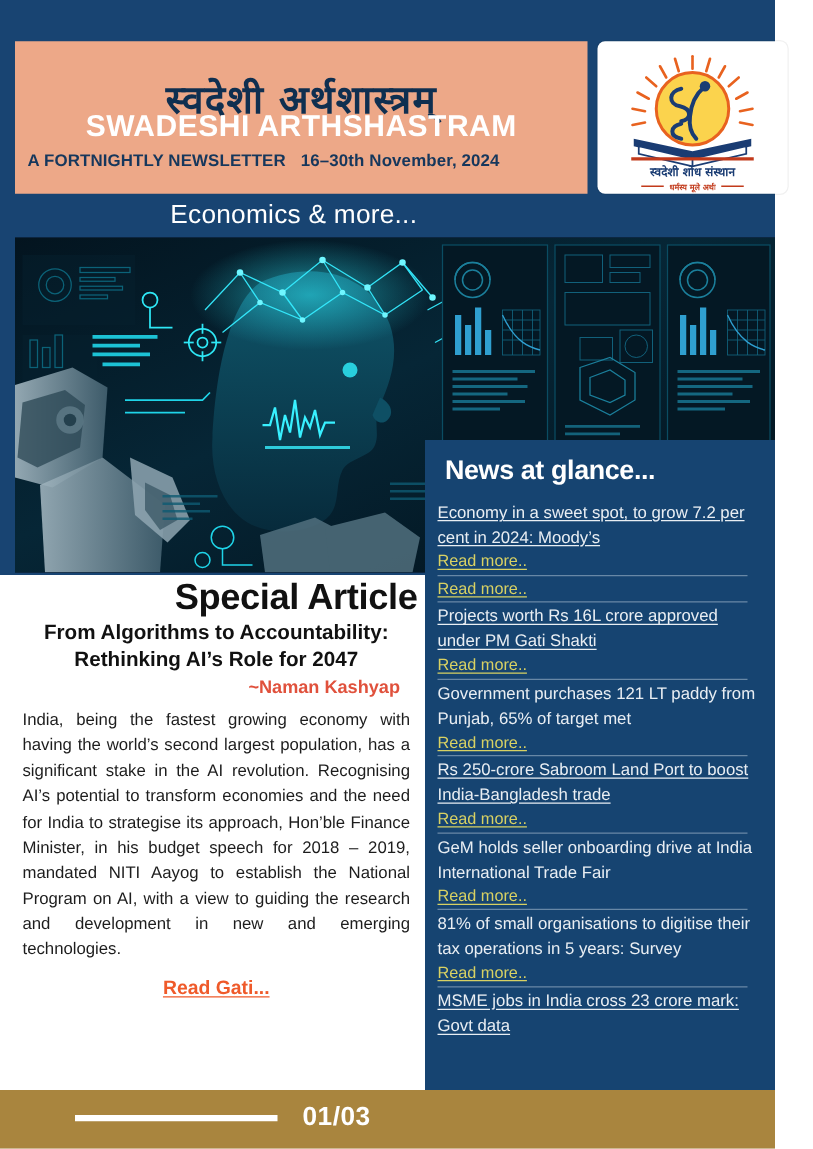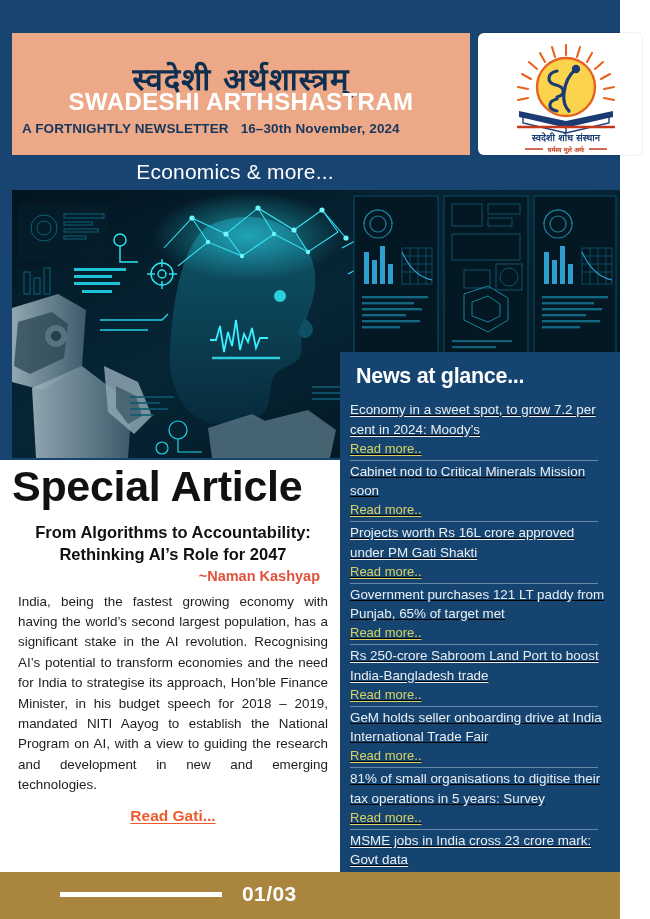--- a/index.html
+++ b/index.html
@@ -41,21 +41,20 @@
     white-space:nowrap;
   }
   .mh-sub .sub-date{margin-left:12px;}
 
   
   .logo-card{
     position:absolute;left:478px;top:33px;width:152px;height:122px;
     background:#ffffff;border-radius:6px;
     box-shadow:0 0 0 1px rgba(0,0,0,.06);
     overflow:hidden;
-    padding-left:12px;
   }
   .logo-card svg{display:block;margin:4px auto 0;}
 
   
   .tagline{
     position:absolute;left:0;top:160px;width:470px;
     text-align:center;color:#ffffff;
     font-size:21px;font-weight:400;letter-spacing:.2px;
   }
 
@@ -65,23 +64,23 @@
     overflow:hidden;background:#020b14;
   }
   .hero svg{display:block;width:608px;height:268px;}
 
   
   .article{
     position:absolute;left:12px;top:462px;width:322px;
     background:#ffffff;
   }
   .art-kicker{
-    text-align:left;color:#111111;
-    font-size:43px;font-weight:700;letter-spacing:-.3px;
-    margin:0 0 12px 0;line-height:1.12;
+    text-align:right;color:#111111;
+    font-size:29px;font-weight:700;letter-spacing:-.3px;
+    margin:0 0 2px 0;line-height:1.12;
   }
   .art-title{
     text-align:center;color:#111111;
     font-size:16.5px;font-weight:700;line-height:1.32;
     margin:0 4px 2px 4px;
   }
   .art-author{
     text-align:right;color:#e0513c;
     font-size:14.5px;font-weight:700;
     margin:2px 14px 8px 0;
@@ -106,21 +105,21 @@
   }
   .news-accent{
     position:absolute;left:578px;top:352px;width:42px;height:48px;
     background:#a9853e;
   }
   .news-head{
     position:absolute;left:16px;top:12px;
     color:#ffffff;font-size:21.5px;font-weight:700;letter-spacing:-.3px;
   }
   .news-list{
-    position:absolute;left:10px;top:48px;width:262px;text-decoration:underline;
+    position:absolute;left:10px;top:48px;width:262px;
   }
   .news-item{padding:0;margin:0;}
   .news-hl{
     display:block;color:#e9eef3;
     font-size:13.4px;line-height:1.48;
     margin:0;
   }
   .news-hl.linked{text-decoration:underline;text-underline-offset:2px;cursor:pointer;}
   .news-more{
     display:block;color:#d8d163;
@@ -448,21 +447,20 @@
   <div class="news-accent"></div>
   <div class="news">
     <div class="news-head">News at  glance...</div>
     <div class="news-list" id="news-list">
         <div class="news-item">
           <span class="news-hl linked">Economy in a sweet spot, to grow 7.2 per cent in 2024: Moody’s</span>
           <a class="news-more">Read more..</a>
         </div>
         <div class="news-sep"></div>
         <div class="news-item">
-          <span class="news-hl">Cabinet nod to Critical Minerals Mission soon</span>
           <a class="news-more">Read more..</a>
         </div>
         <div class="news-sep"></div>
         <div class="news-item">
           <span class="news-hl linked">Projects worth Rs 16L crore approved under PM Gati Shakti</span>
           <a class="news-more">Read more..</a>
         </div>
         <div class="news-sep"></div>
         <div class="news-item">
           <span class="news-hl">Government purchases 121 LT paddy from Punjab, 65% of target met</span>

